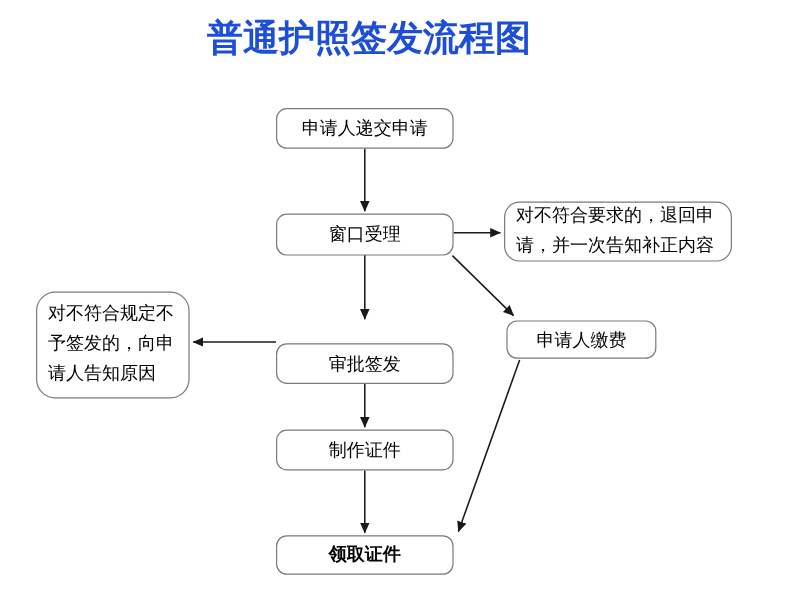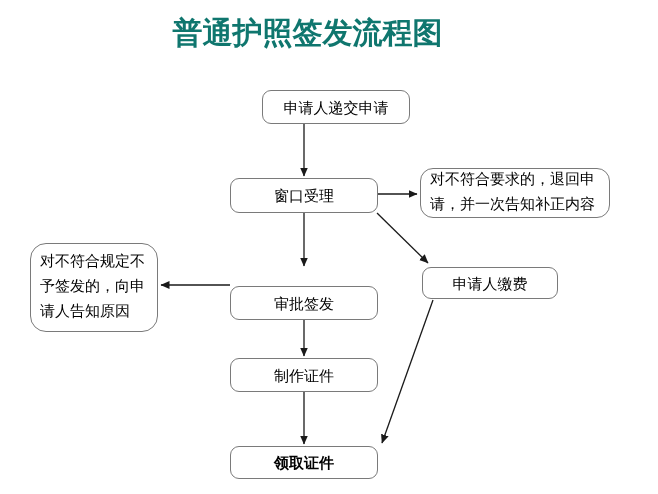--- a/index.html
+++ b/index.html
@@ -7,21 +7,21 @@
     position:relative;
     width:658px;height:494px;
     background:#ffffff;
     font-family:"Liberation Sans", sans-serif;
     overflow:hidden;
   }
   #title{
     position:absolute;
     left:160px;top:16px;width:295px;
     text-align:center;
-    font-size:30px;font-weight:bold;color:#0f766e;
+    font-size:30px;font-weight:bold;color:#1d4ed8;
     letter-spacing:0px;
     line-height:34px;
     white-space:nowrap;
   }
   .node{
     position:absolute;
     box-sizing:border-box;
     border:1.5px solid #7a7a7a;
     border-radius:9px;
     background:#ffffff;
@@ -55,21 +55,21 @@
     <line x1="304" y1="124" x2="304" y2="176" stroke="#1a1a1a" stroke-width="1.3" marker-end="url(#arw)"></line>
     <line x1="378" y1="194" x2="417" y2="194" stroke="#1a1a1a" stroke-width="1.3" marker-end="url(#arw)"></line>
     <line x1="304" y1="212" x2="304" y2="266" stroke="#1a1a1a" stroke-width="1.3" marker-end="url(#arw)"></line>
     <line x1="377" y1="213" x2="428" y2="263" stroke="#1a1a1a" stroke-width="1.3" marker-end="url(#arw)"></line>
     <line x1="230" y1="285" x2="161" y2="285" stroke="#1a1a1a" stroke-width="1.3" marker-end="url(#arw)"></line>
     <line x1="304" y1="302" x2="304" y2="356" stroke="#1a1a1a" stroke-width="1.3" marker-end="url(#arw)"></line>
     <line x1="304" y1="392" x2="304" y2="444" stroke="#1a1a1a" stroke-width="1.3" marker-end="url(#arw)"></line>
     <line x1="433" y1="300" x2="382" y2="443" stroke="#1a1a1a" stroke-width="1.3" marker-end="url(#arw)"></line>
   </svg>
 
-  <div class="node" style="left:230px;top:90px;width:148px;height:34px;margin-left:32px;">
+  <div class="node" style="left:230px;top:90px;width:148px;height:34px;">
     <span>申请人递交申请</span>
   </div>
 
   <div class="node" style="left:230px;top:178px;width:148px;height:35px;">
     <span>窗口受理</span>
   </div>
 
   <div class="node" style="left:230px;top:268px;width:148px;height:34px;margin-top:18px;">
     <span>审批签发</span>
   </div>
@@ -79,21 +79,21 @@
   </div>
 
   <div class="node" style="left:230px;top:446px;width:148px;height:33px;font-weight:bold;">
     <span>领取证件</span>
   </div>
 
   <div class="node multiline" style="left:420px;top:168px;width:190px;height:50px;">
     <span>对不符合要求的，退回申请，并一次告知补正内容</span>
   </div>
 
-  <div class="node" style="left:422px;top:267px;width:136px;height:32px;">
+  <div class="node" style="left:422px;top:267px;width:125px;height:32px;">
     <span>申请人缴费</span>
   </div>
 
   <div class="node multiline" style="left:30px;top:243px;width:128px;height:89px;border-radius:16px;">
     <span>对不符合规定不予签发的，向申请人告知原因</span>
   </div>
 
 </div>
 
 </body></html>

